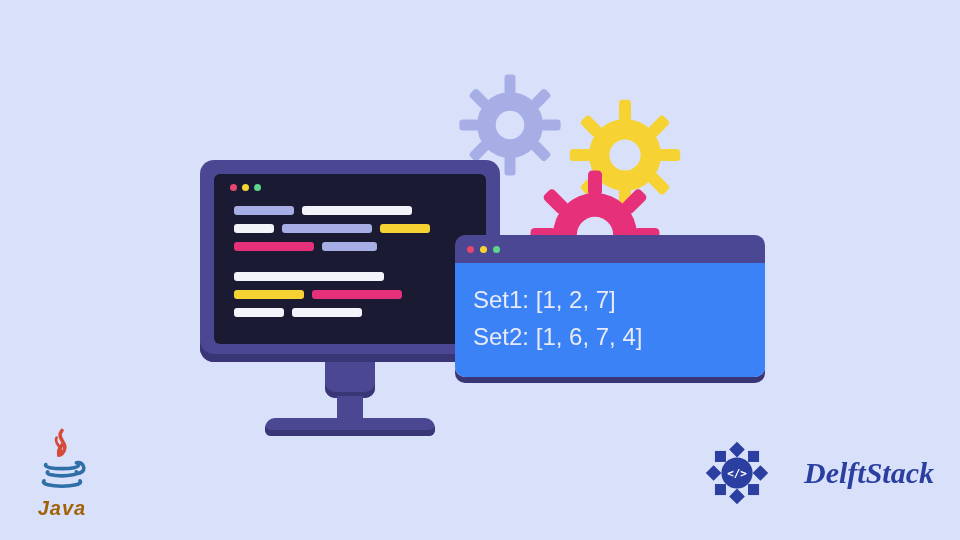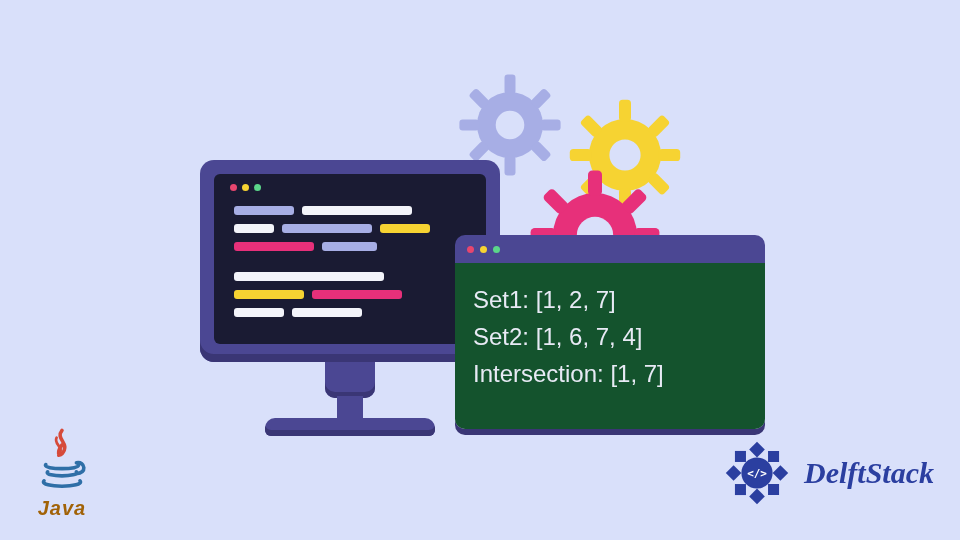--- a/index.html
+++ b/index.html
@@ -84,23 +84,23 @@
   }
   .term-bar {
     background: #4b4793;
     height: 28px;
     display: flex;
     align-items: center;
     padding: 0 12px;
     gap: 6px;
   }
   .term-body {
-    background: #14532d;
+    background: #3b82f6;
     color: #e8eaf5;
-    padding: 18px 18px 36px;
+    padding: 18px 18px 22px;
     font-size: 24px;
     line-height: 1.55;
     font-weight: 500;
   }
 
   
   .java-logo {
     position: absolute;
     left: 22px;
     bottom: 20px;
@@ -124,20 +124,21 @@
     display: flex;
     align-items: center;
     gap: 8px;
   }
   .delft-text {
     color: #2b3fa0;
     font-weight: 600;
     font-size: 30px;
     font-style: italic;
     font-family: Georgia, 'Times New Roman', serif;
+    margin-left: 20px;
   }
 </style>
 </head>
 <body>
 
 <div class="scene">
 
   <div class="gear gear-lav">
     <svg width="110" height="110" viewBox="0 0 100 100">
       <g fill="#a7aee5">
@@ -233,21 +234,20 @@
 
   <div class="terminal">
     <div class="term-bar">
       <span class="d1 dot-r"></span>
       <span class="d1 dot-y"></span>
       <span class="d1 dot-g"></span>
     </div>
     <div class="term-body">
       <div>Set1: [1, 2, 7]</div>
       <div>Set2: [1, 6, 7, 4]</div>
-      <div>Intersection: [1, 7]</div>
     </div>
   </div>
 </div>
 
 <div class="java-logo">
   <svg width="60" height="72" viewBox="0 0 60 80">
     <path d="M30 6 C22 16 40 20 30 32 C26 36 24 30 30 22" fill="none" stroke="#d64a3a" stroke-width="4" stroke-linecap="round"></path>
     <path d="M24 14 C20 22 34 24 26 34" fill="none" stroke="#d64a3a" stroke-width="3" stroke-linecap="round"></path>
     <path d="M12 44 C8 50 52 50 48 44" fill="none" stroke="#2f6fa7" stroke-width="4" stroke-linecap="round"></path>
     <path d="M14 52 C10 58 50 58 46 52" fill="none" stroke="#2f6fa7" stroke-width="4" stroke-linecap="round"></path>

